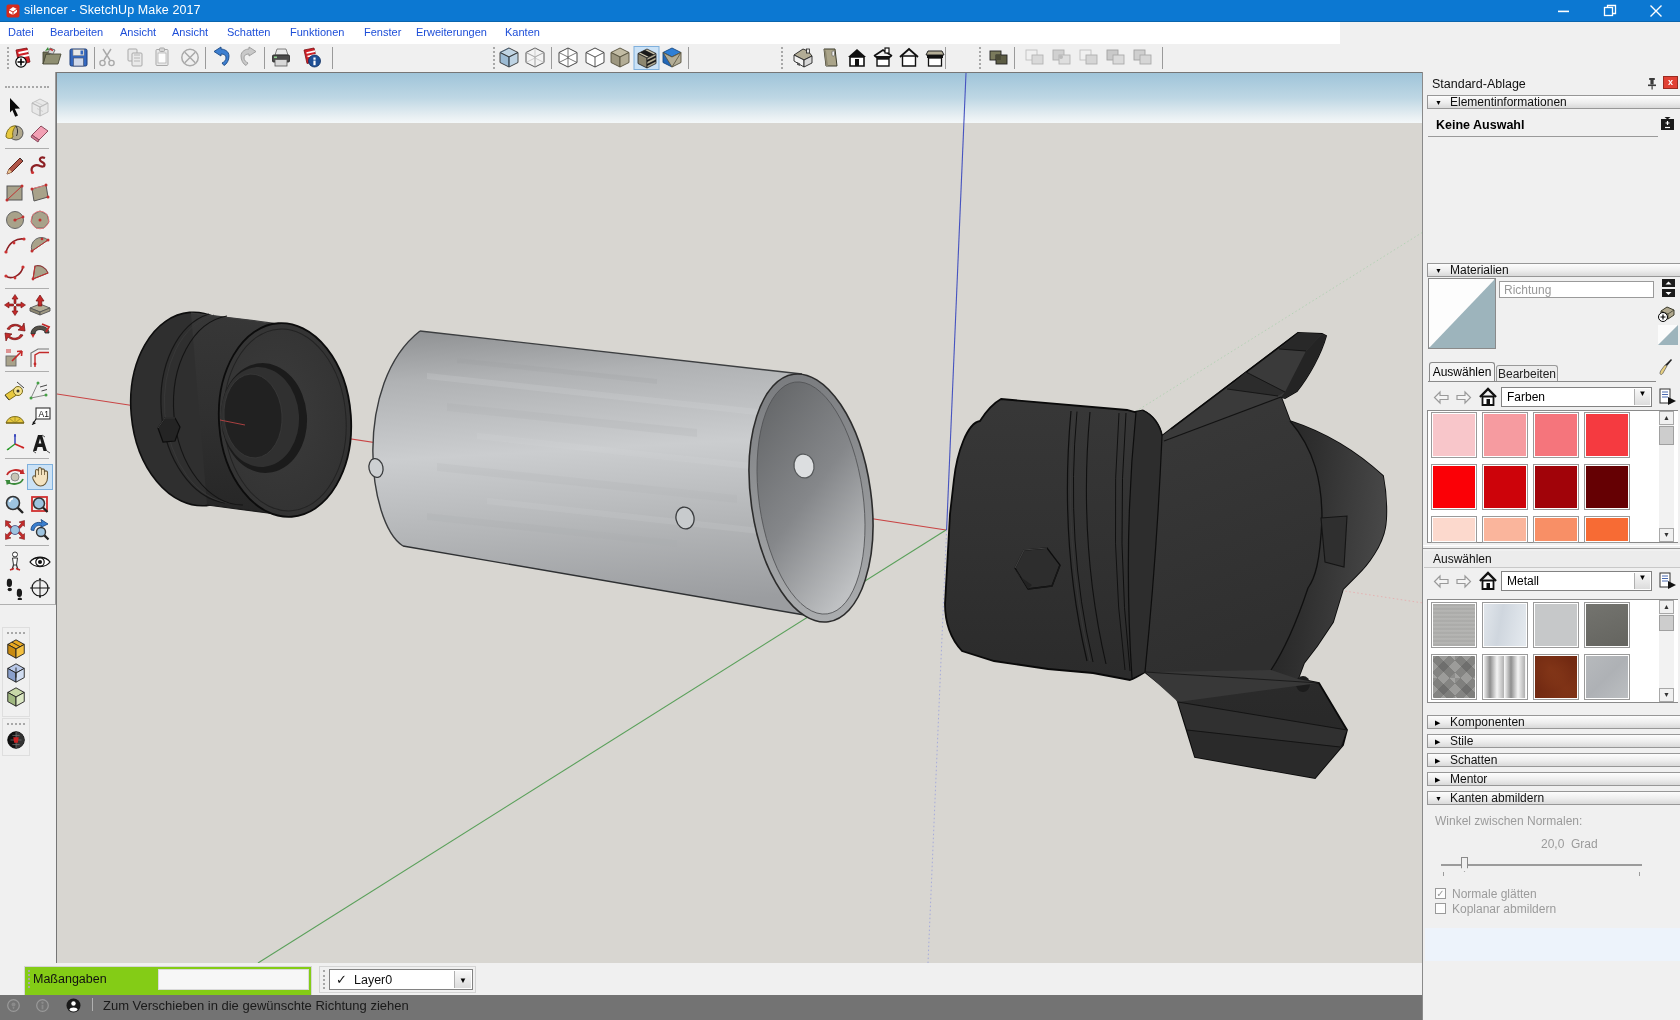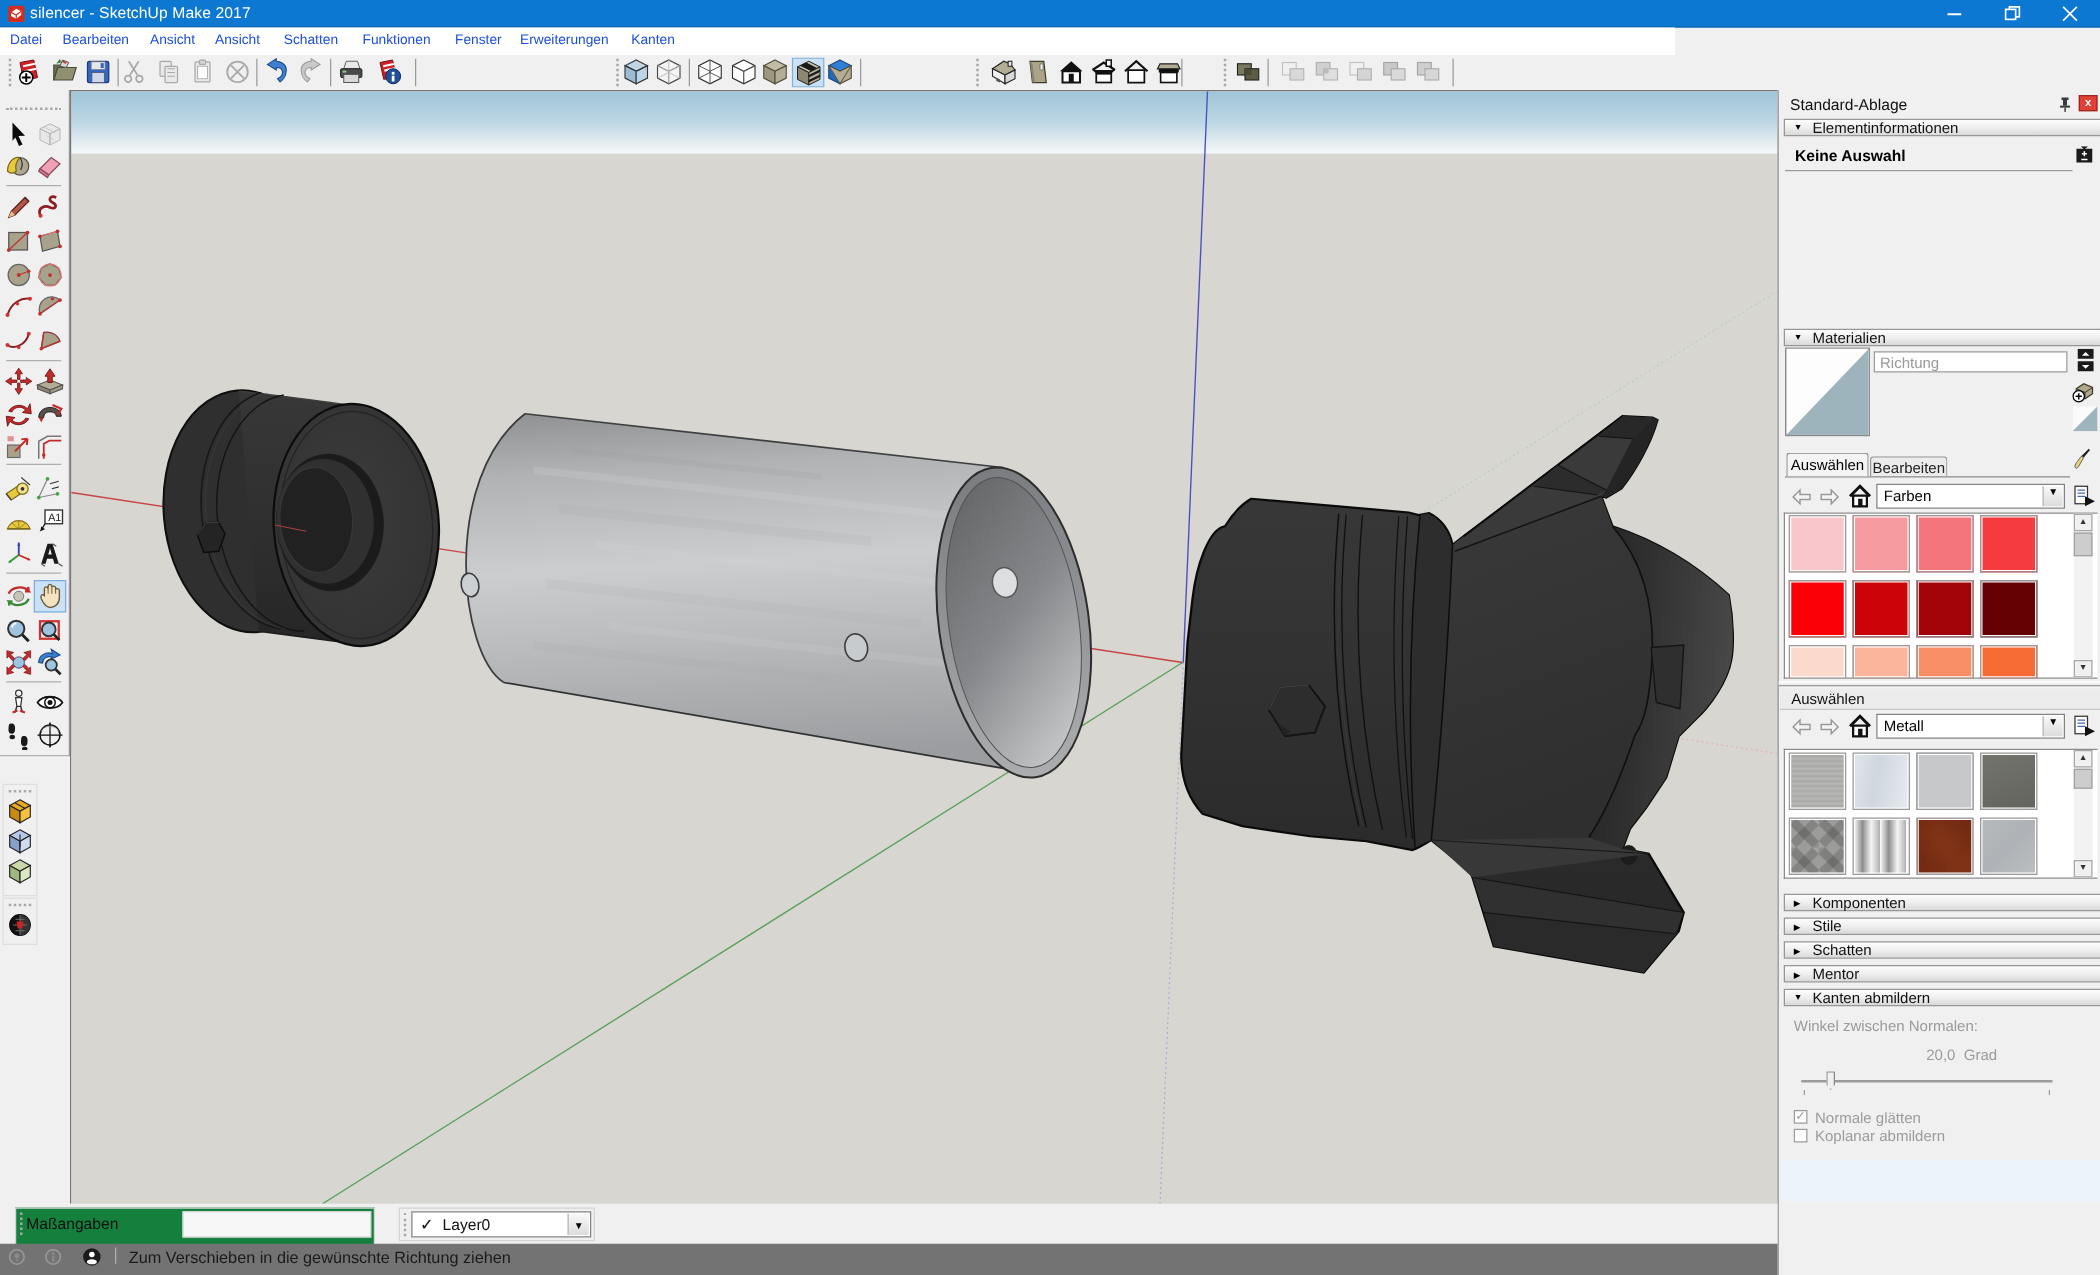--- a/index.html
+++ b/index.html
@@ -776,21 +776,21 @@
 <div style="position:absolute;left:38px;top:785px;width:7px;height:15px;background:#f0f0f0;border:1px solid #8a8a8a;clip-path:polygon(0 0,100% 0,100% 70%,50% 100%,0 70%)"></div>
 <div style="position:absolute;left:20px;top:800px;width:1px;height:4px;background:#9b9b9b"></div>
 <div style="position:absolute;left:216px;top:800px;width:1px;height:4px;background:#9b9b9b"></div>
 <div style="position:absolute;left:12px;top:816px;width:11px;height:11px;background:#fdfdfd;border:1px solid #9a9a9a;color:#9a9a9a;font-size:10px;line-height:10px;text-align:center">✓</div>
 <div style="position:absolute;left:29px;top:815px;font-size:12px;color:#9b9b9b">Normale glätten</div>
 <div style="position:absolute;left:12px;top:831px;width:11px;height:11px;background:#fdfdfd;border:1px solid #9a9a9a"></div>
 <div style="position:absolute;left:29px;top:830px;font-size:12px;color:#9b9b9b">Koplanar abmildern</div>
 <div style="position:absolute;left:2px;top:856px;width:255px;height:33px;background:#edf3fb"></div>
 </div>
 <div id="bottombar">
-<div style="position:absolute;left:12px;top:3px;width:288px;height:38px;border:1px solid #d4d4d4;background:#15803d">
+<div style="position:absolute;left:24px;top:3px;width:288px;height:38px;border:1px solid #d4d4d4;background:#84cc16">
 <div class="grip" style="left:3px;top:3px;height:18px"></div>
 <div style="position:absolute;left:8px;top:5px;font-size:12.5px;color:#111">Maßangaben</div>
 <div style="position:absolute;left:133px;top:2px;width:151px;height:21px;background:#f7f7f7;border:1px solid #dadada"></div>
 </div>
 <div style="position:absolute;left:319px;top:3px;width:157px;height:27px;border:1px solid #d4d4d4;background:#f0f0f0">
 <div class="grip" style="left:3px;top:3px;height:19px"></div>
 <div style="position:absolute;left:9px;top:2px;width:144px;height:21px;background:#fff;border:1px solid #828282">
 <span style="position:absolute;left:6px;top:2px;font-size:13px;color:#111">✓</span>
 <span style="position:absolute;left:24px;top:3px;font-size:12.5px;color:#111">Layer0</span>
 <span style="position:absolute;right:1px;top:1px;bottom:1px;width:17px;background:linear-gradient(#f8f8f8,#dcdcdc);border-left:1px solid #b0b0b0;text-align:center;font-size:8px;padding-top:5px">▼</span>

